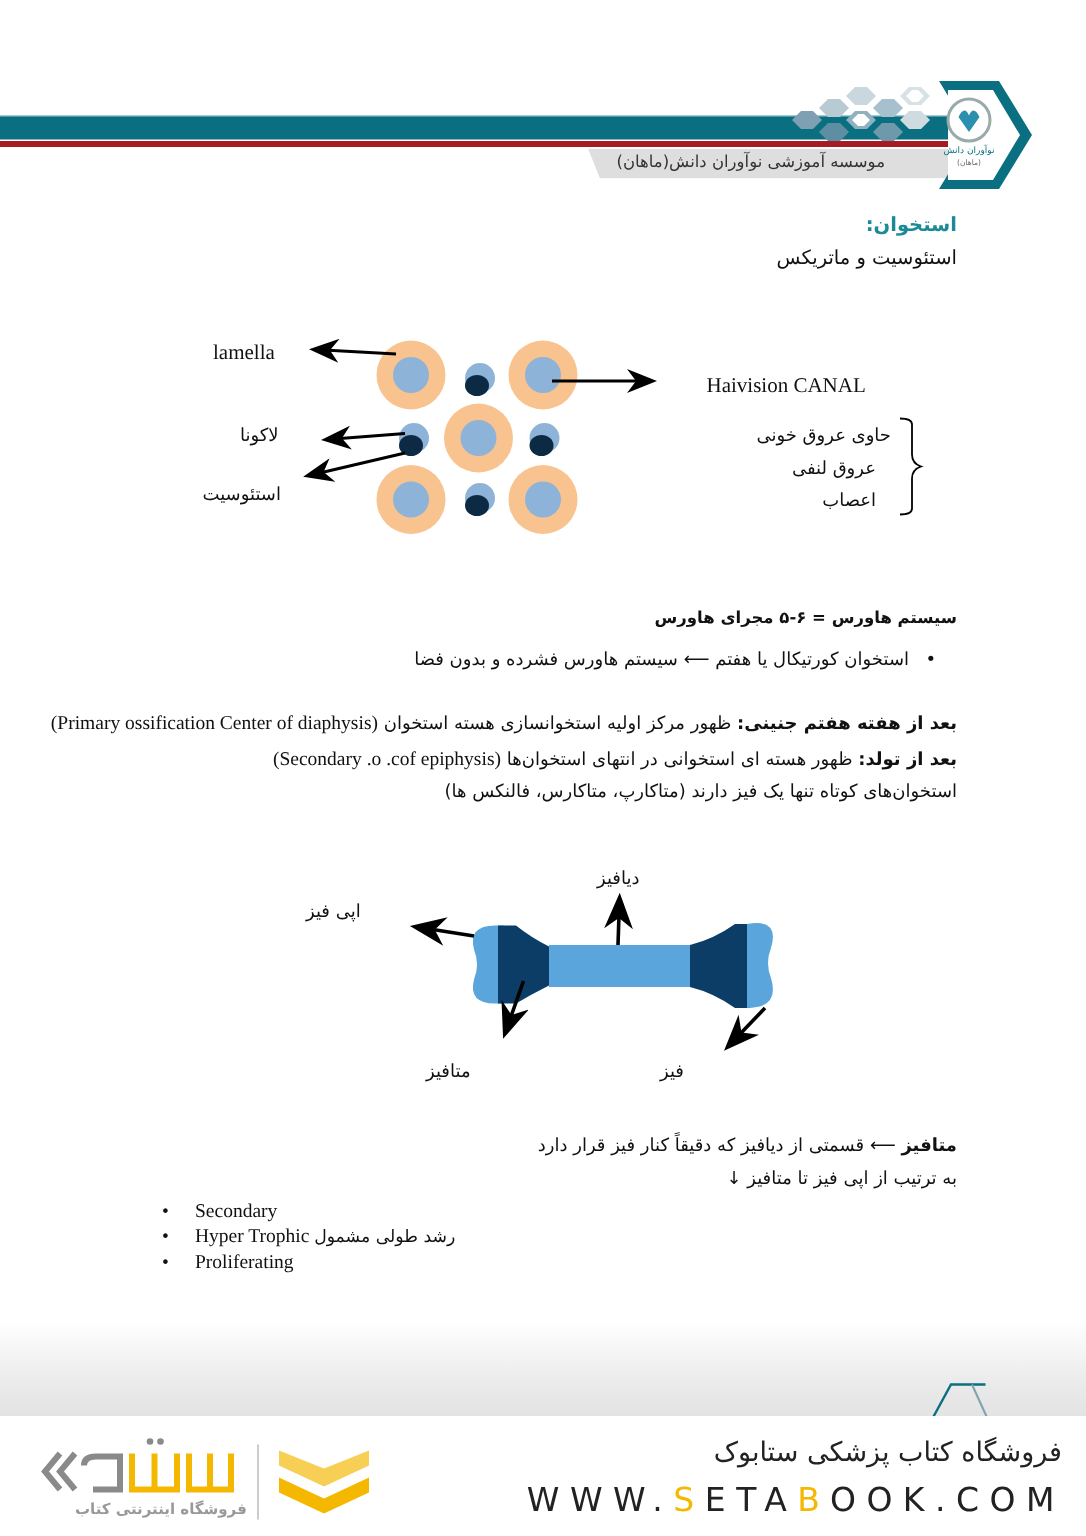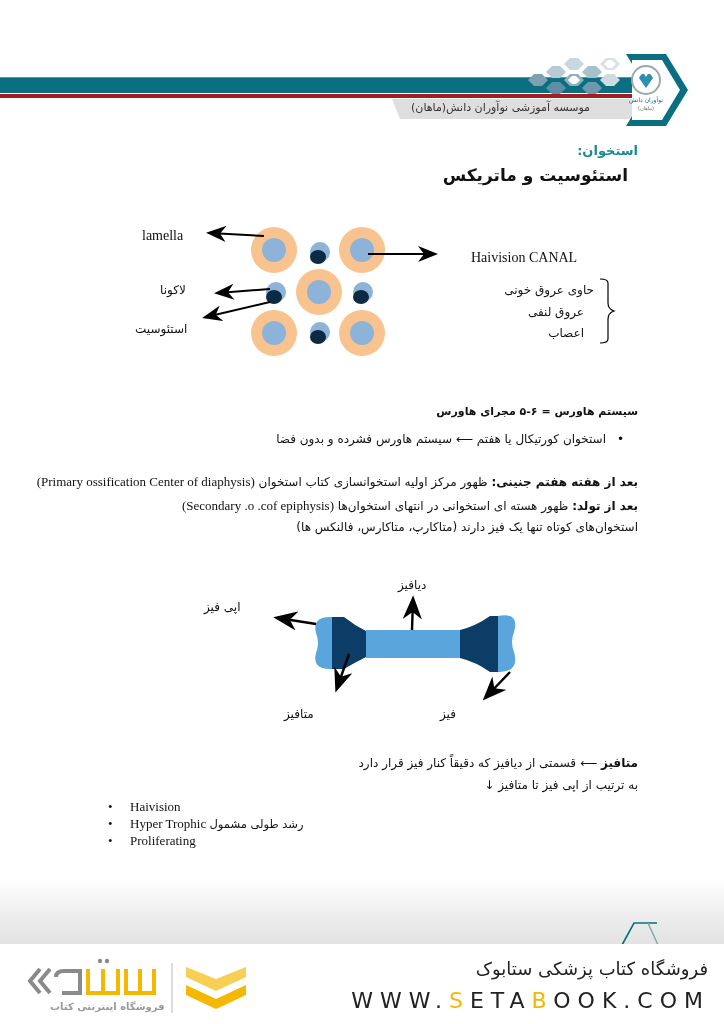--- a/index.html
+++ b/index.html
@@ -12,21 +12,21 @@
     .hdr-red { position: absolute; left: 0; top: 94px; width: 640px; height: 4px; background: #a51c22; }
     .hdr-grey { position: absolute; left: 392px; top: 99px; width: 250px; height: 20px; background: #dedede;
                 clip-path: polygon(0 0, 100% 0, 100% 100%, 8px 100%); }
     .hdr-sub { position: absolute; right: 134px; top: 101px; font-size: 11px; color: #333; direction: rtl; white-space: nowrap; }
     .hex-deco { position: absolute; left: 520px; top: 52px; }
     .logo { position: absolute; left: 620px; top: 50px; }
 
     
     .rtl { direction: rtl; text-align: right; }
     .title-teal { position: absolute; right: 86px; top: 143px; font-size: 13px; font-weight: bold; color: #1a8a96; }
-    .sub-title { position: absolute; right: 96px; top: 165px; font-size: 17px; font-weight: bold; }
+    .sub-title { position: absolute; right: 86px; top: 165px; font-size: 13px; }
 
     .lbl { position: absolute; font-size: 12px; white-space: nowrap; }
     .lbl-en { font-family: "Liberation Serif", serif; font-size: 14px; }
 
     .hav-heading { position: absolute; right: 86px; top: 405px; font-size: 11px; font-weight: bold; }
     .bullets-fa { position: absolute; right: 86px; top: 428px; width: 560px; font-size: 12px; }
     .bullets-fa li { list-style: none; position: relative; padding-right: 32px; height: 22px; line-height: 22px; }
     .bullets-fa li::before { content: "•"; position: absolute; right: 14px; top: 0; }
 
     .para { position: absolute; right: 86px; font-size: 12px; white-space: nowrap; }
@@ -131,21 +131,21 @@
 <div class="lbl rtl" style="right:130px;top:283px;">حاوی  عروق خونی</div>
 <div class="lbl rtl" style="right:140px;top:305px;">عروق لنفی</div>
 <div class="lbl rtl" style="right:140px;top:326px;">اعصاب</div>
 
 <div class="hav-heading rtl">سیستم هاورس = ۶-۵ مجرای هاورس</div>
 <ul class="bullets-fa rtl">
   <li>استخوان کورتیکال یا هفتم ⟵ سیستم هاورس فشرده و بدون فضا</li>
 </ul>
 
 <div class="para rtl" style="top:474px;">
-  <b>بعد از هفته هفتم جنینی:</b><span> ظهور مرکز اولیه استخوانسازی کتاب استخوان </span><span class="en">(Primary ossification Center of diaphysis)</span>
+  <b>بعد از هفته هفتم جنینی:</b><span> ظهور مرکز اولیه استخوانسازی هسته استخوان </span><span class="en">(Primary ossification Center of diaphysis)</span>
 </div>
 <div class="para rtl" style="top:498px;">
   <b>بعد از تولد:</b><span>  ظهور هسته ای استخوانی در انتهای استخوان‌ها </span><span class="en">(Secondary .o .cof epiphysis)</span>
 </div>
 <div class="para rtl" style="top:520px;">استخوان‌های کوتاه تنها یک فیز دارند (متاکارپ، متاکارس، فالنکس ها)</div>
 
 <svg style="position:absolute;left:0;top:570px;" width="724" height="160" viewBox="0 570 724 160">
   <defs>
     <marker id="ah2" markerWidth="10" markerHeight="8" refX="8" refY="4" orient="auto">
       <path d="M0,0 L10,4 L0,8 L3,4z" fill="#000"></path>
@@ -170,21 +170,21 @@
 <div class="lbl rtl" style="left:398px;top:578px;">دیافیز</div>
 <div class="lbl rtl" style="left:284px;top:707px;">متافیز</div>
 <div class="lbl rtl" style="left:440px;top:707px;">فیز</div>
 
 <div class="para rtl" style="top:756px;">
   <b>متافیز</b><span> ⟵ قسمتی از دیافیز که دقیقاً کنار فیز قرار دارد</span>
 </div>
 <div class="para rtl" style="top:778px;">به ترتیب از اپی فیز تا متافیز ↓</div>
 
 <ul class="bullets-en">
-  <li>Haivision</li>
+  <li>Secondary</li>
   <li><span>Hyper Trophic</span> <span class="fa">رشد طولی مشمول</span></li>
   <li>Proliferating</li>
 </ul>
 
 <div class="foot-grad"></div>
 <svg style="position:absolute;left:620px;top:920px;" width="40" height="26">
   <path d="M2,25 L14,3 L37,3" fill="none" stroke="#0a6f80" stroke-width="1.6"></path>
   <path d="M28,3 L38,25" fill="none" stroke="#7fa6ae" stroke-width="1.4"></path>
 </svg>
 <div class="foot-white"></div>

